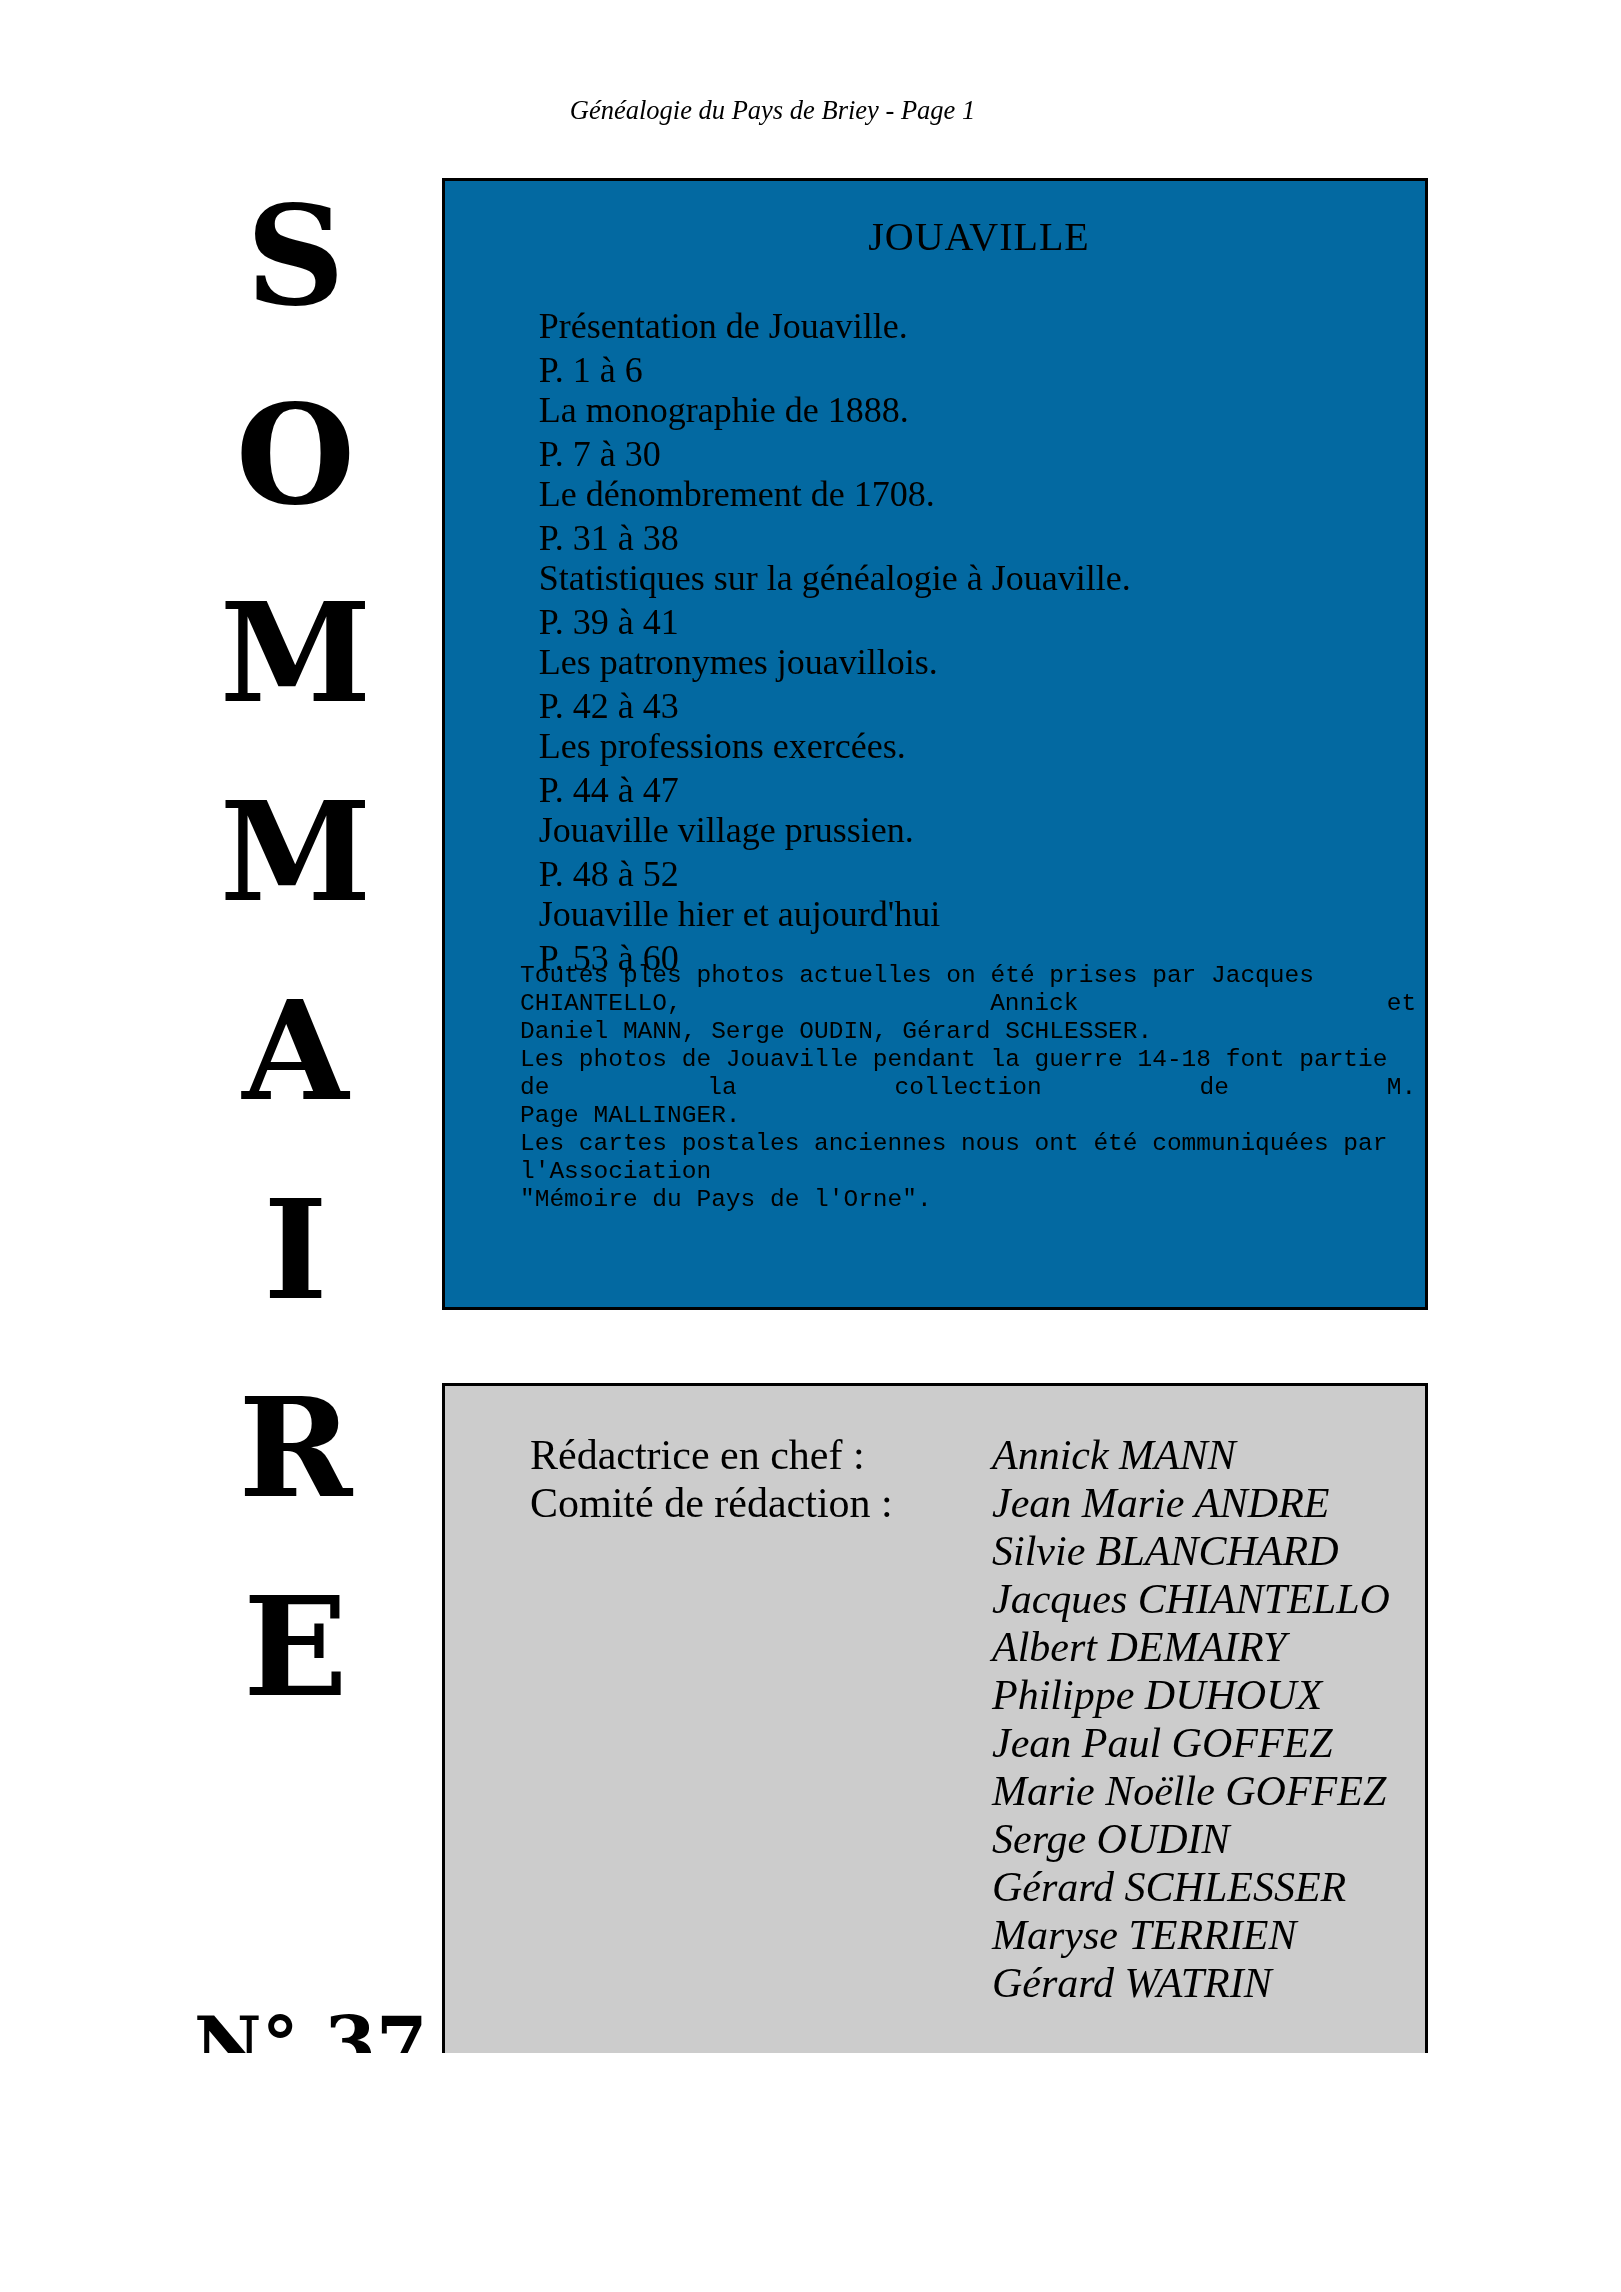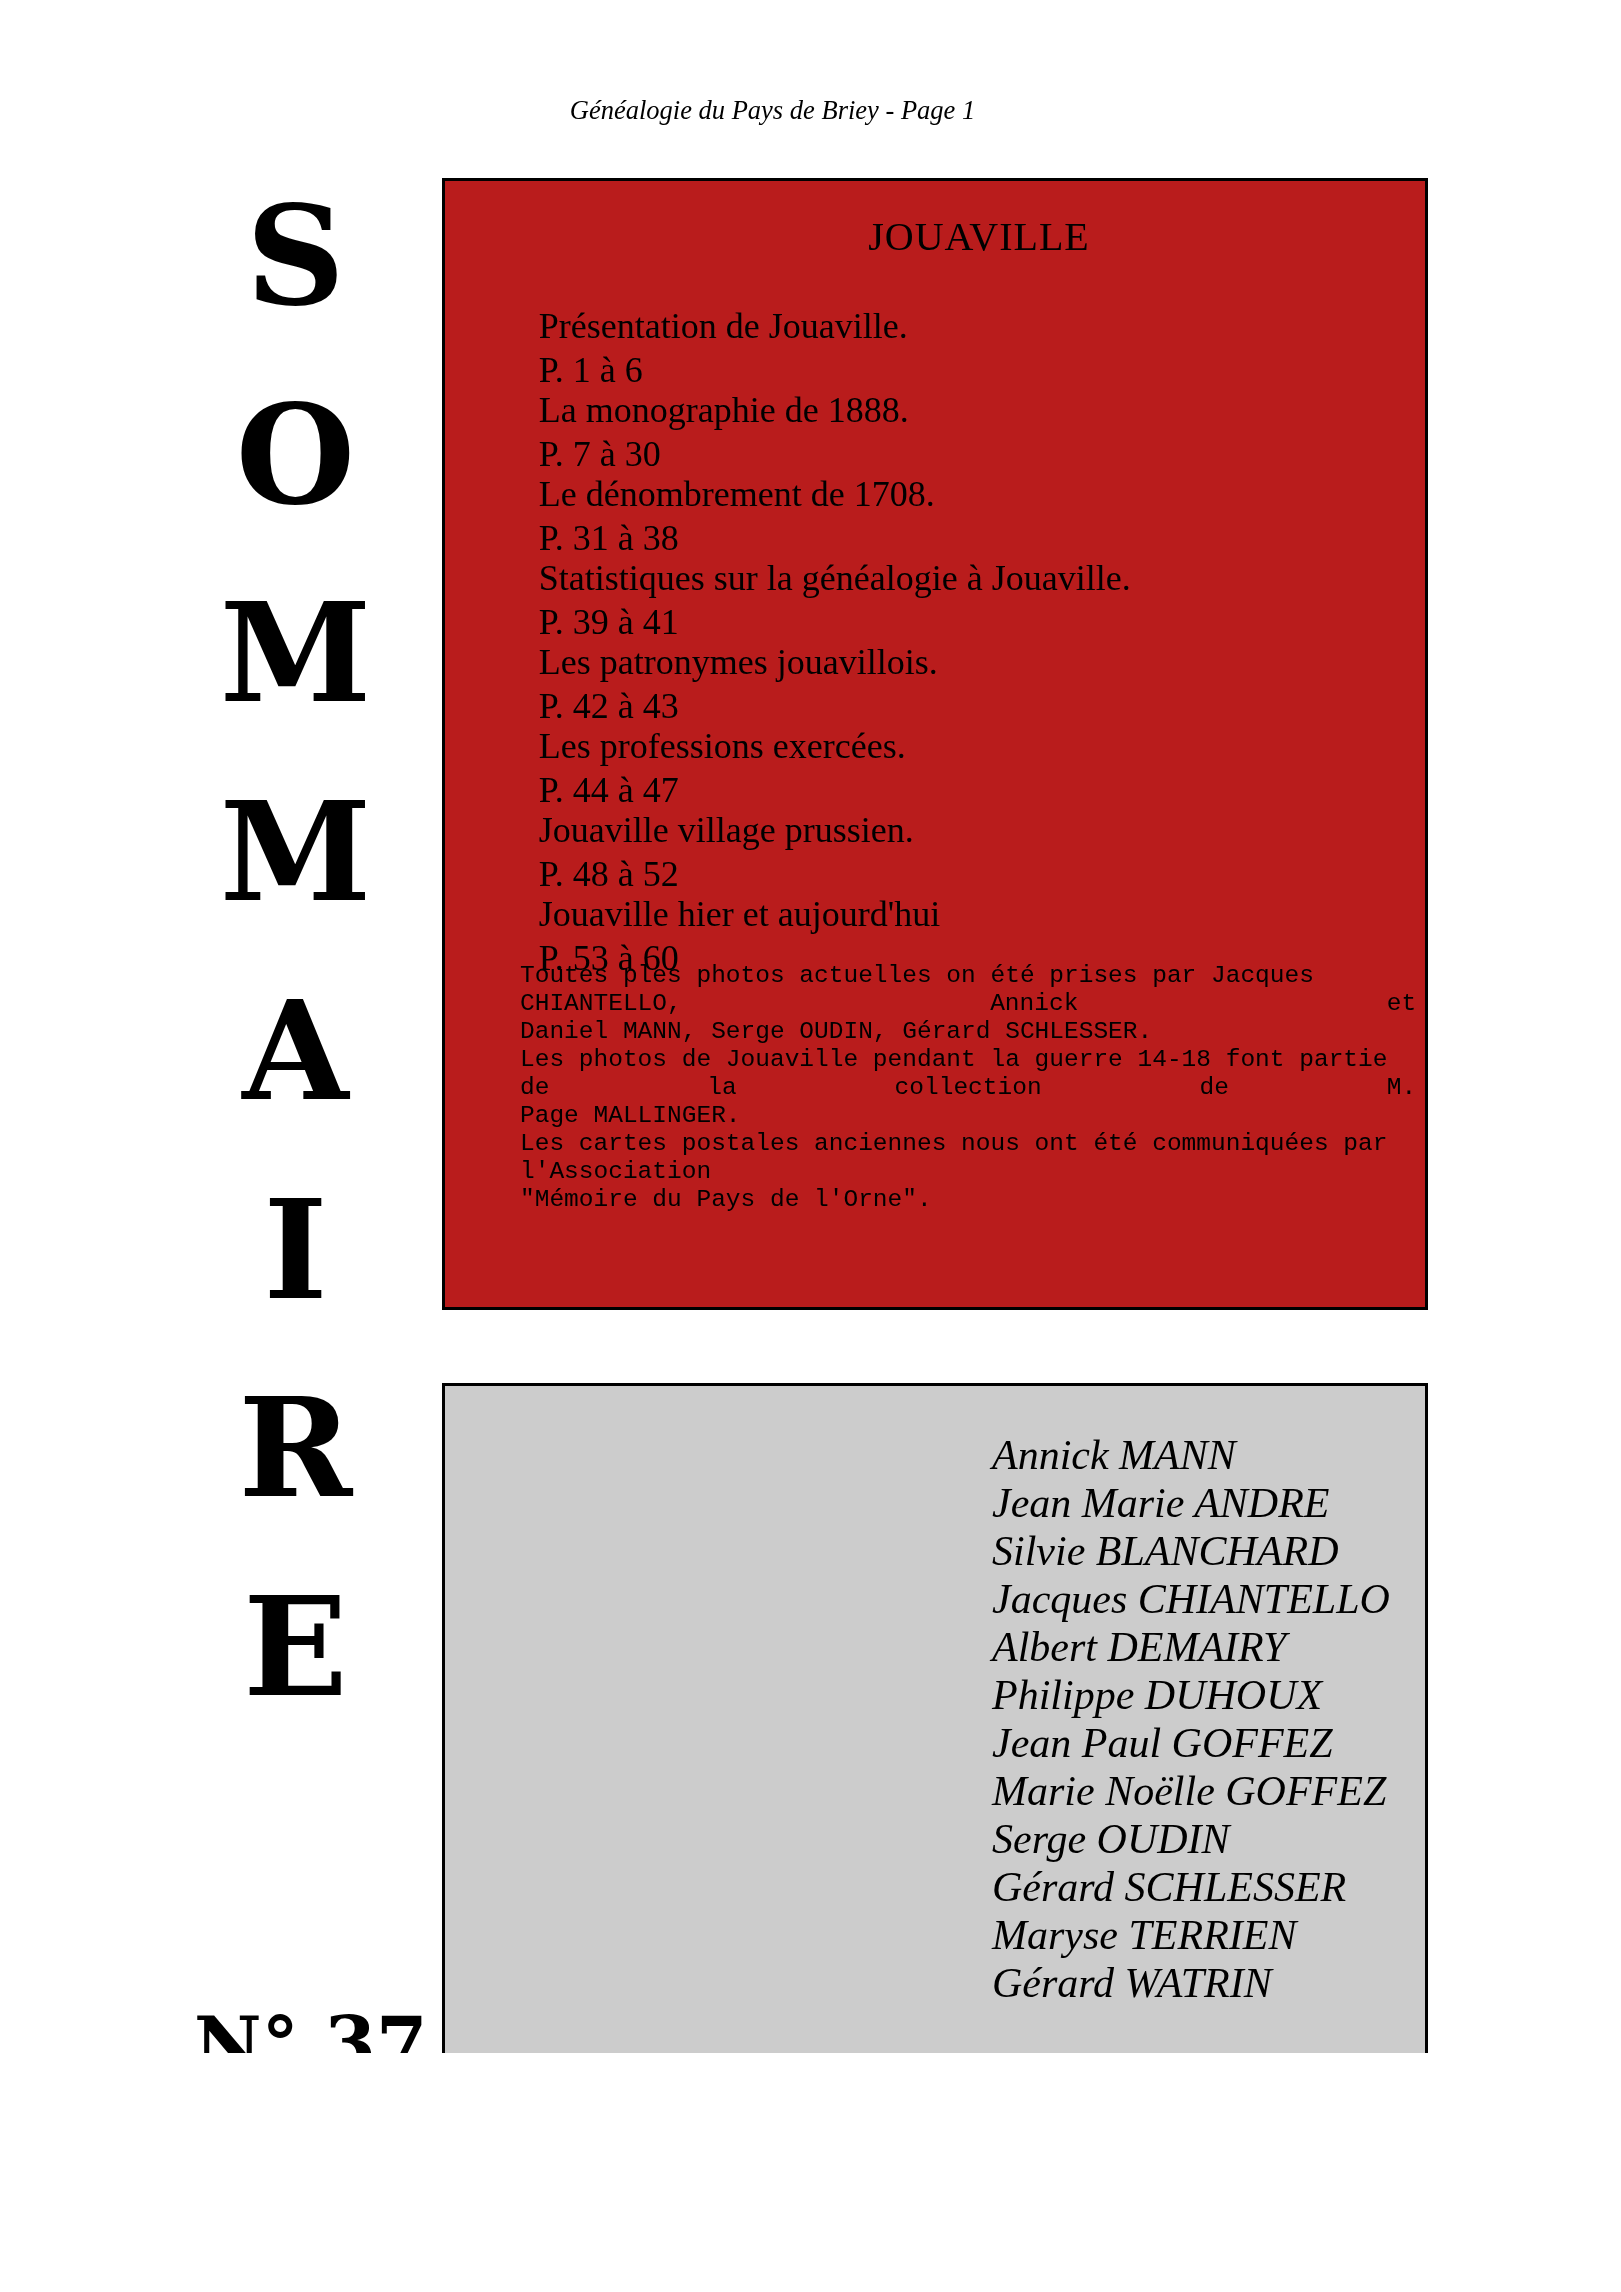--- a/index.html
+++ b/index.html
@@ -23,21 +23,21 @@
   .som-letter { line-height:104px; }
 
   .issue-number {
     position:absolute; left:194px; top:2001px;
     font-family:"DejaVu Serif", serif; font-weight:bold; font-size:74px;text-align:right;
   }
 
   
   .toc-box {
     position:absolute; left:442px; top:178px; width:986px; height:1132px;
-    border:3.9px solid #000; box-sizing:border-box; background:#b91c1c;
+    border:3.9px solid #000; box-sizing:border-box; background:#0369a1;
   }
   .toc-title {
     margin-top:32px; text-align:center; padding-left:88px;
     font-size:40px; letter-spacing:1px;
   }
   .toc-list { position:absolute; left:85px; right:54px; top:124px; }
   .toc-row { display:flex; align-items:baseline; height:84px; font-size:36px;flex-direction:column; }
   .toc-label, .toc-pages { white-space:nowrap; }
   .leader {
     flex:1 1 auto; height:6.9px; margin:0 4.9px 2px 8.8px; align-self:baseline;
@@ -157,20 +157,24 @@
 
         <div class="note-line">Page MALLINGER.</div>
 
         <div class="note-line">Les cartes postales anciennes nous ont été communiquées par l'Association</div>
 
         <div class="note-line">"Mémoire du Pays de l'Orne".</div>
       </div>
   </div>
 
   <div class="credits-box">
+    <div class="credits-labels">
+      <div>Rédactrice en chef :</div>
+      <div>Comité de rédaction :</div>
+    </div>
     <div class="credits-names">
       <div>Annick MANN</div>
       <div>
 
           <div class="committee-name">Jean Marie ANDRE</div>
 
           <div class="committee-name">Silvie BLANCHARD</div>
 
           <div class="committee-name">Jacques CHIANTELLO</div>
 

